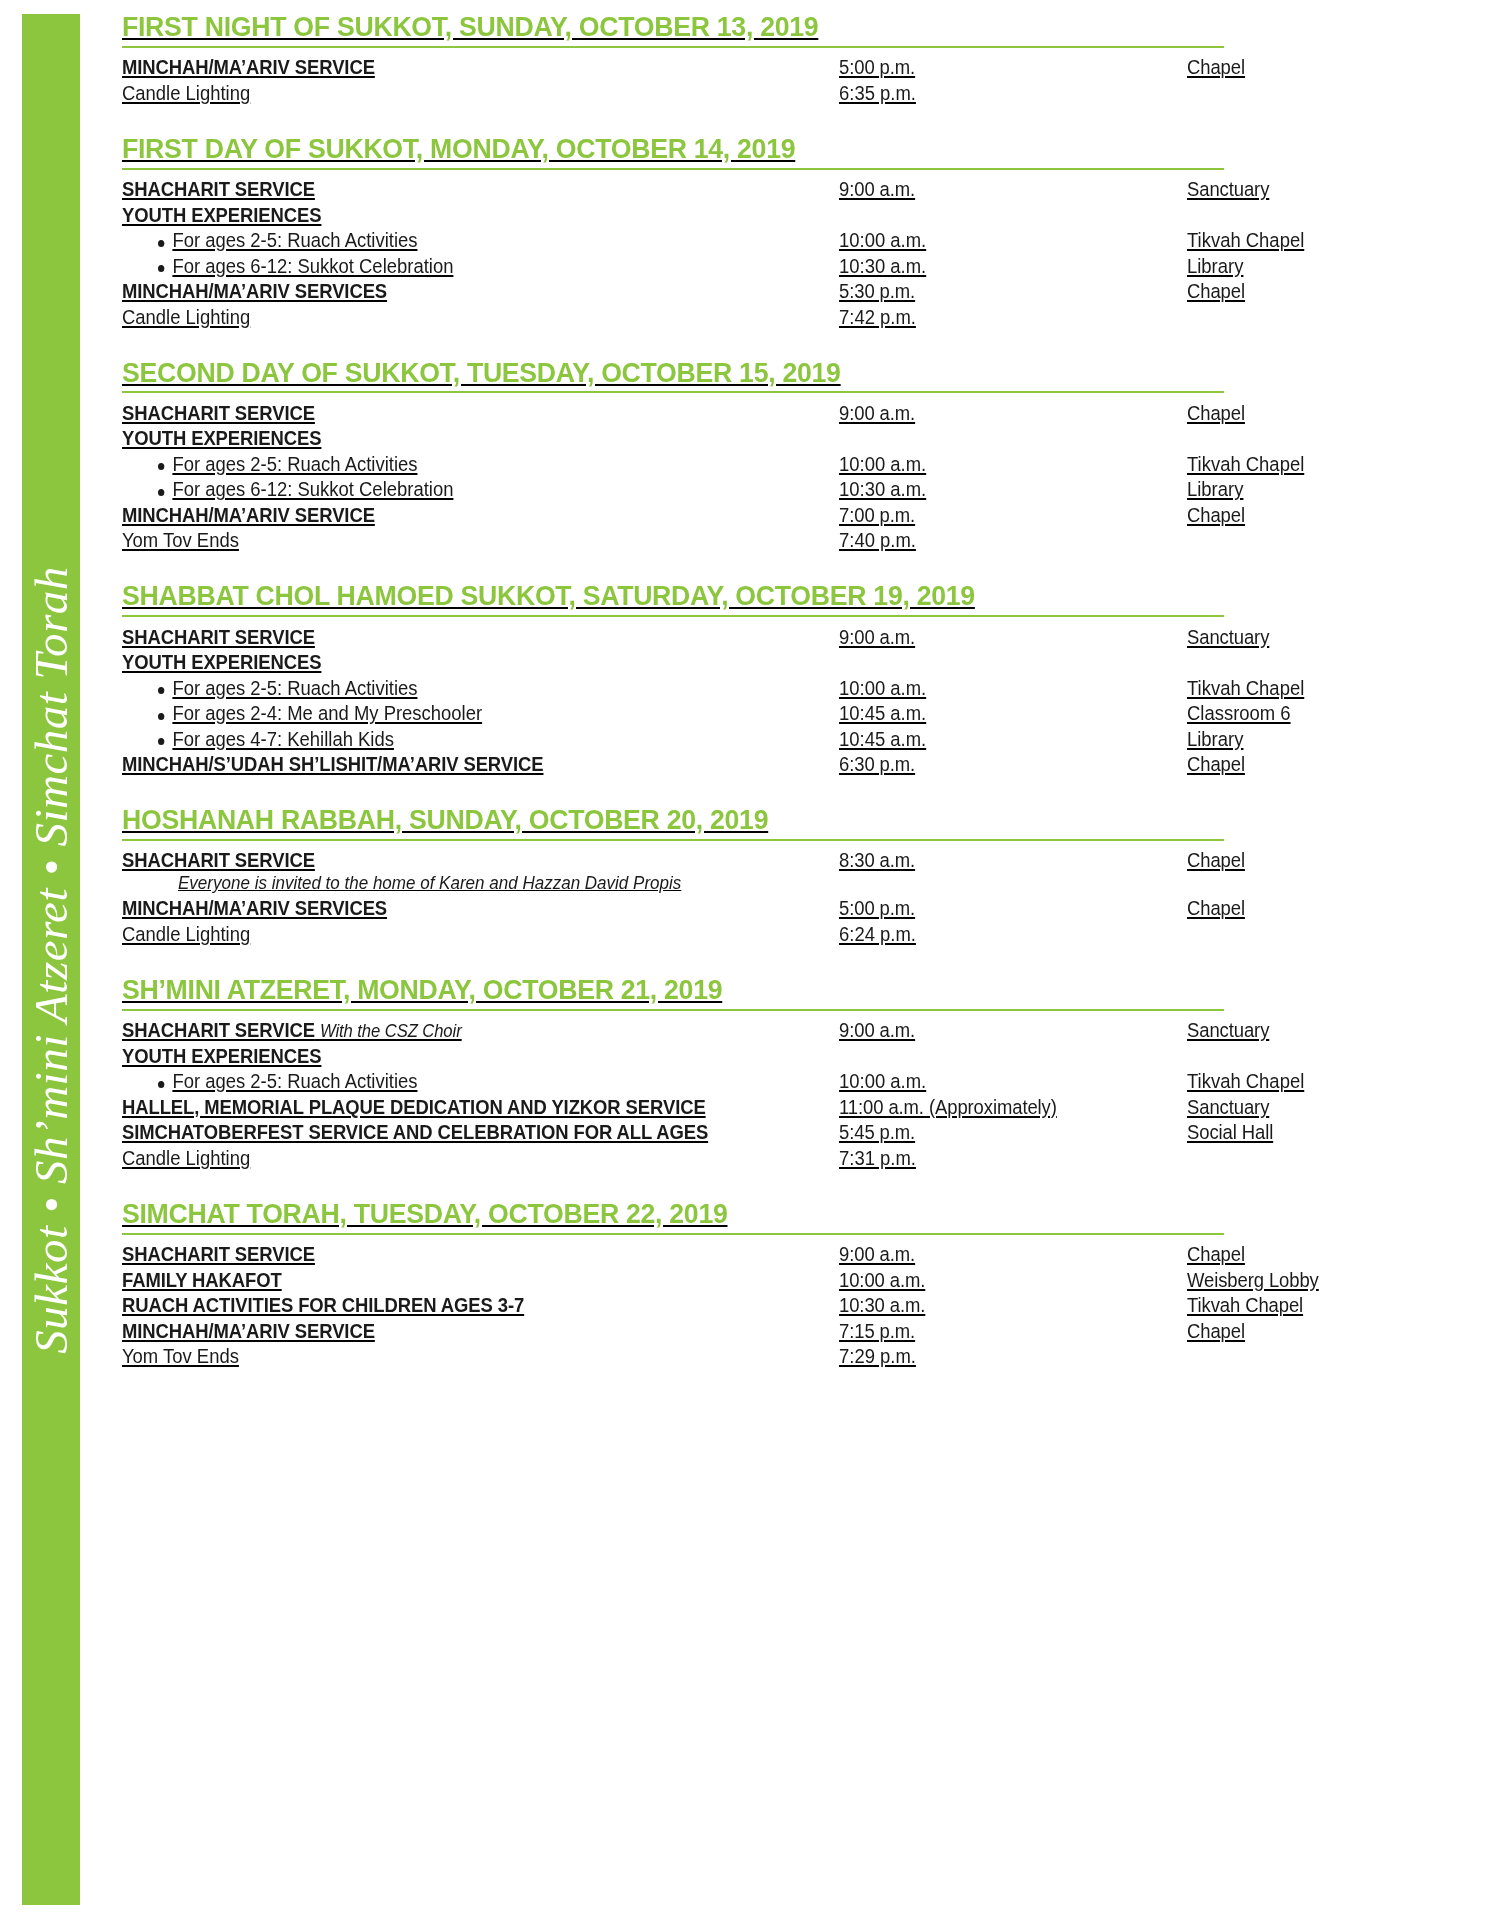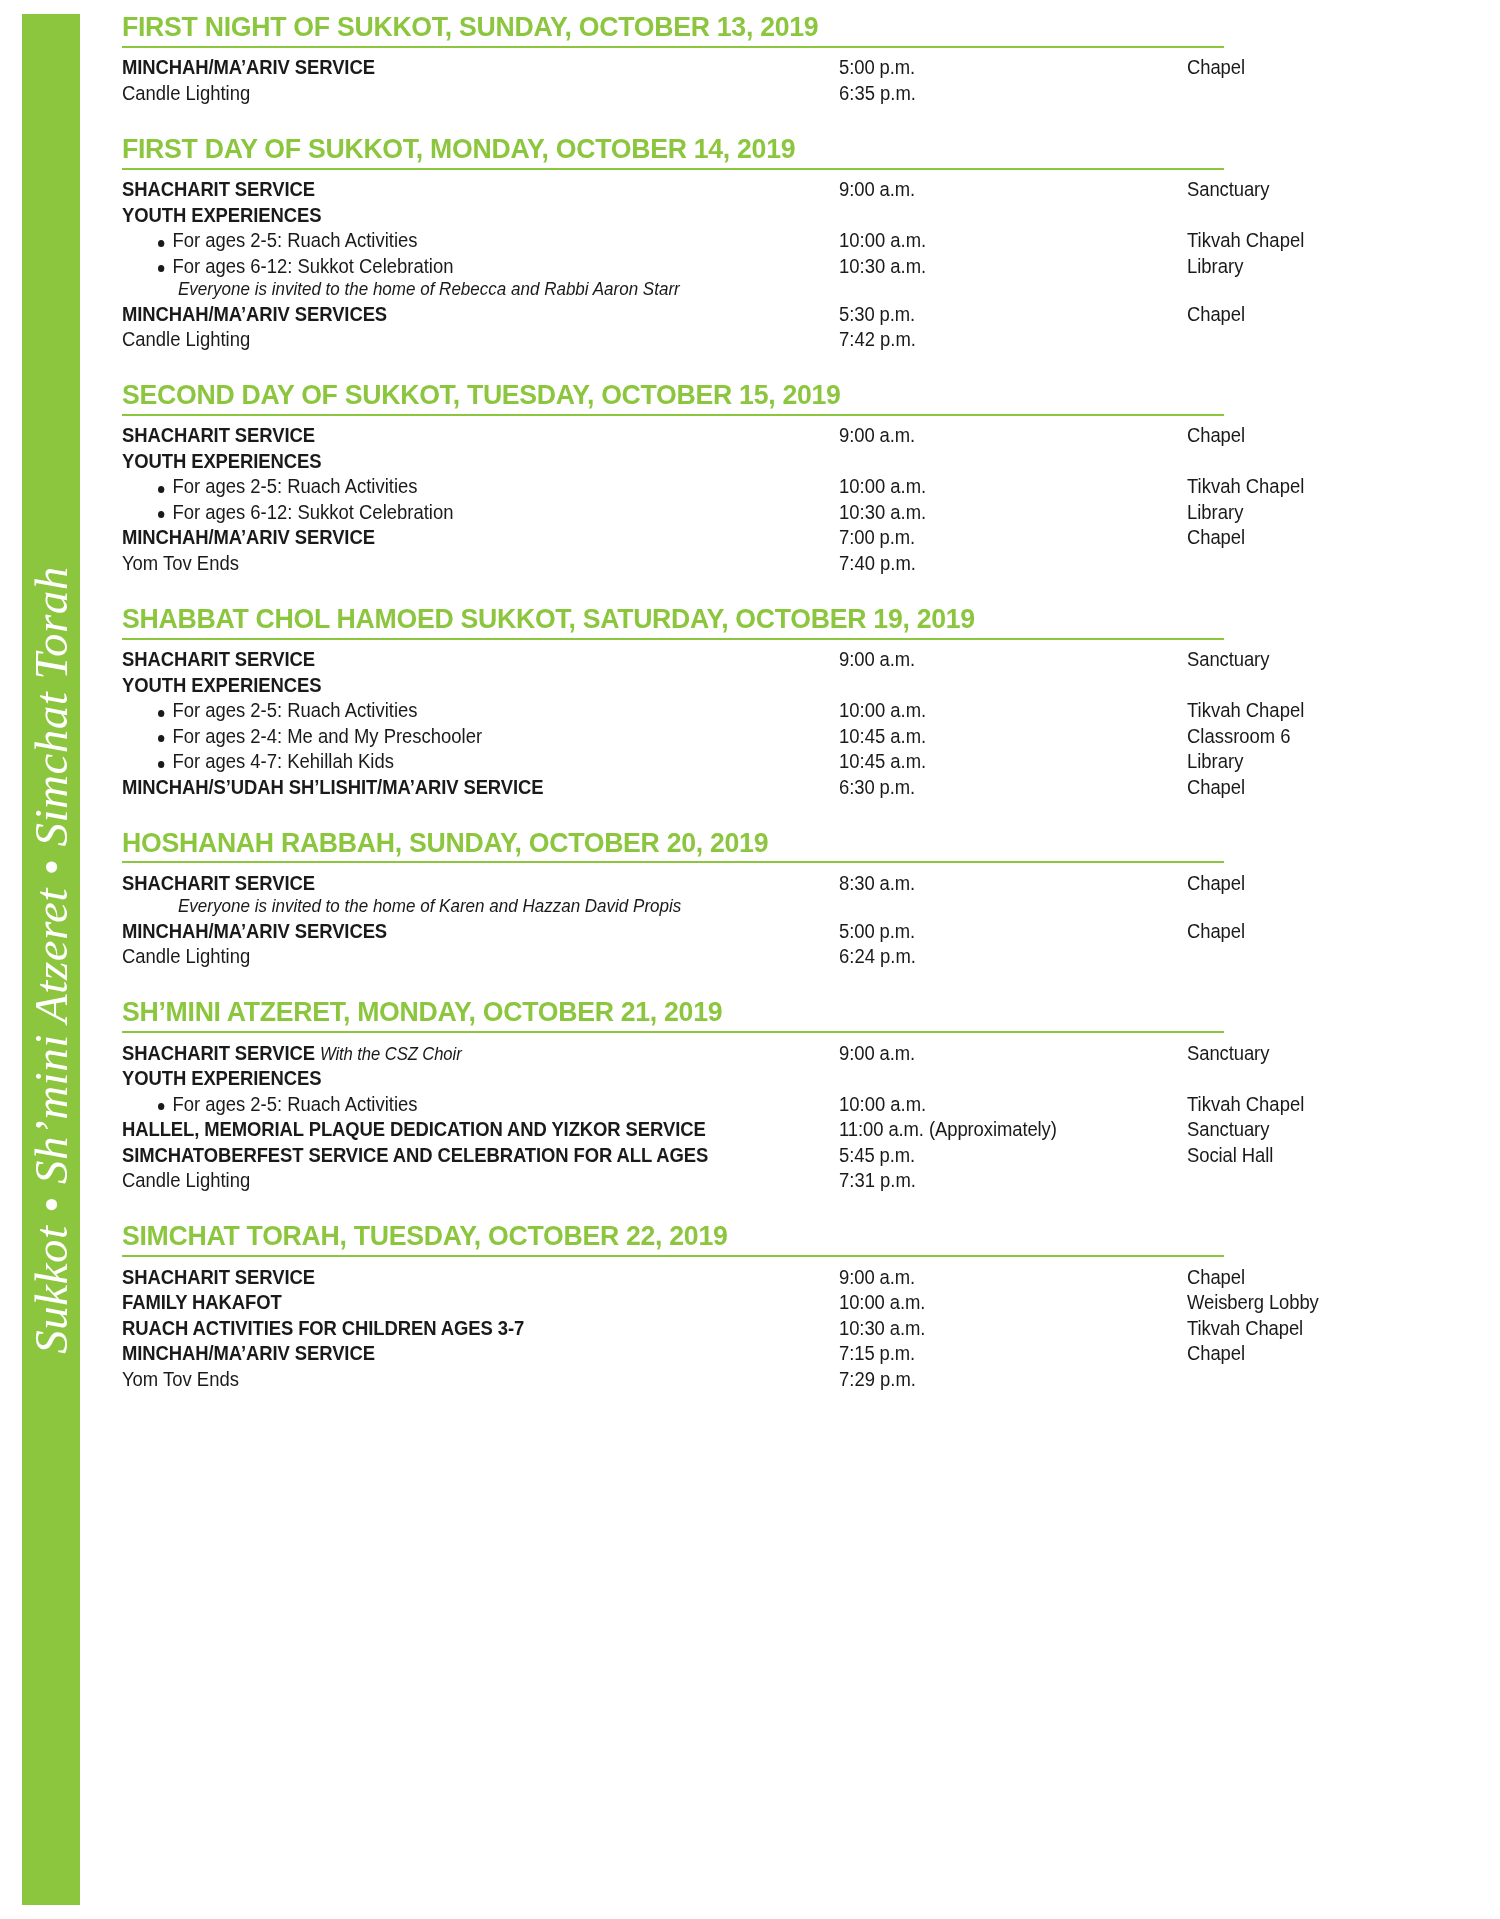--- a/index.html
+++ b/index.html
@@ -43,21 +43,21 @@
 
   
   #schedule {
     position: absolute;
     left: 122px;
     top: 0;
     width: 1360px;
     padding-top: 12px;
   }
 
-  .day-section { margin-bottom: 6px; }
+  .day-section { margin-bottom: 6px; text-decoration: underline; }
 
   .day-heading {
     color: #8cc63e;
     font-family: "Liberation Sans", sans-serif;
     font-weight: bold;
     font-size: 27.5px;
     letter-spacing: -0.3px;
     line-height: 1.12;
     padding-bottom: 3px;
     transform: scaleX(0.97);
@@ -197,23 +197,20 @@
       <div class="row bullet">
         <div class="label"><span class="dot"></span><span>For ages 2-5: Ruach Activities</span></div>
         <div class="time">10:00 a.m.</div>
         <div class="place">Tikvah Chapel</div>
       </div>
       <div class="row bullet">
         <div class="label"><span class="dot"></span><span>For ages 6-12: Sukkot Celebration</span></div>
         <div class="time">10:30 a.m.</div>
         <div class="place">Library</div>
       </div>
-      <div class="row note-row">
-        <span class="note">Everyone is invited to the home of Rebecca and Rabbi Aaron Starr</span>
-      </div>
       <div class="row bold">
         <div class="label"><span>MINCHAH/MA’ARIV SERVICES</span></div>
         <div class="time">5:30 p.m.</div>
         <div class="place">Chapel</div>
       </div>
       <div class="row light">
         <div class="label"><span>Candle Lighting</span></div>
         <div class="time">7:42 p.m.</div>
         <div class="place"></div>
       </div>

